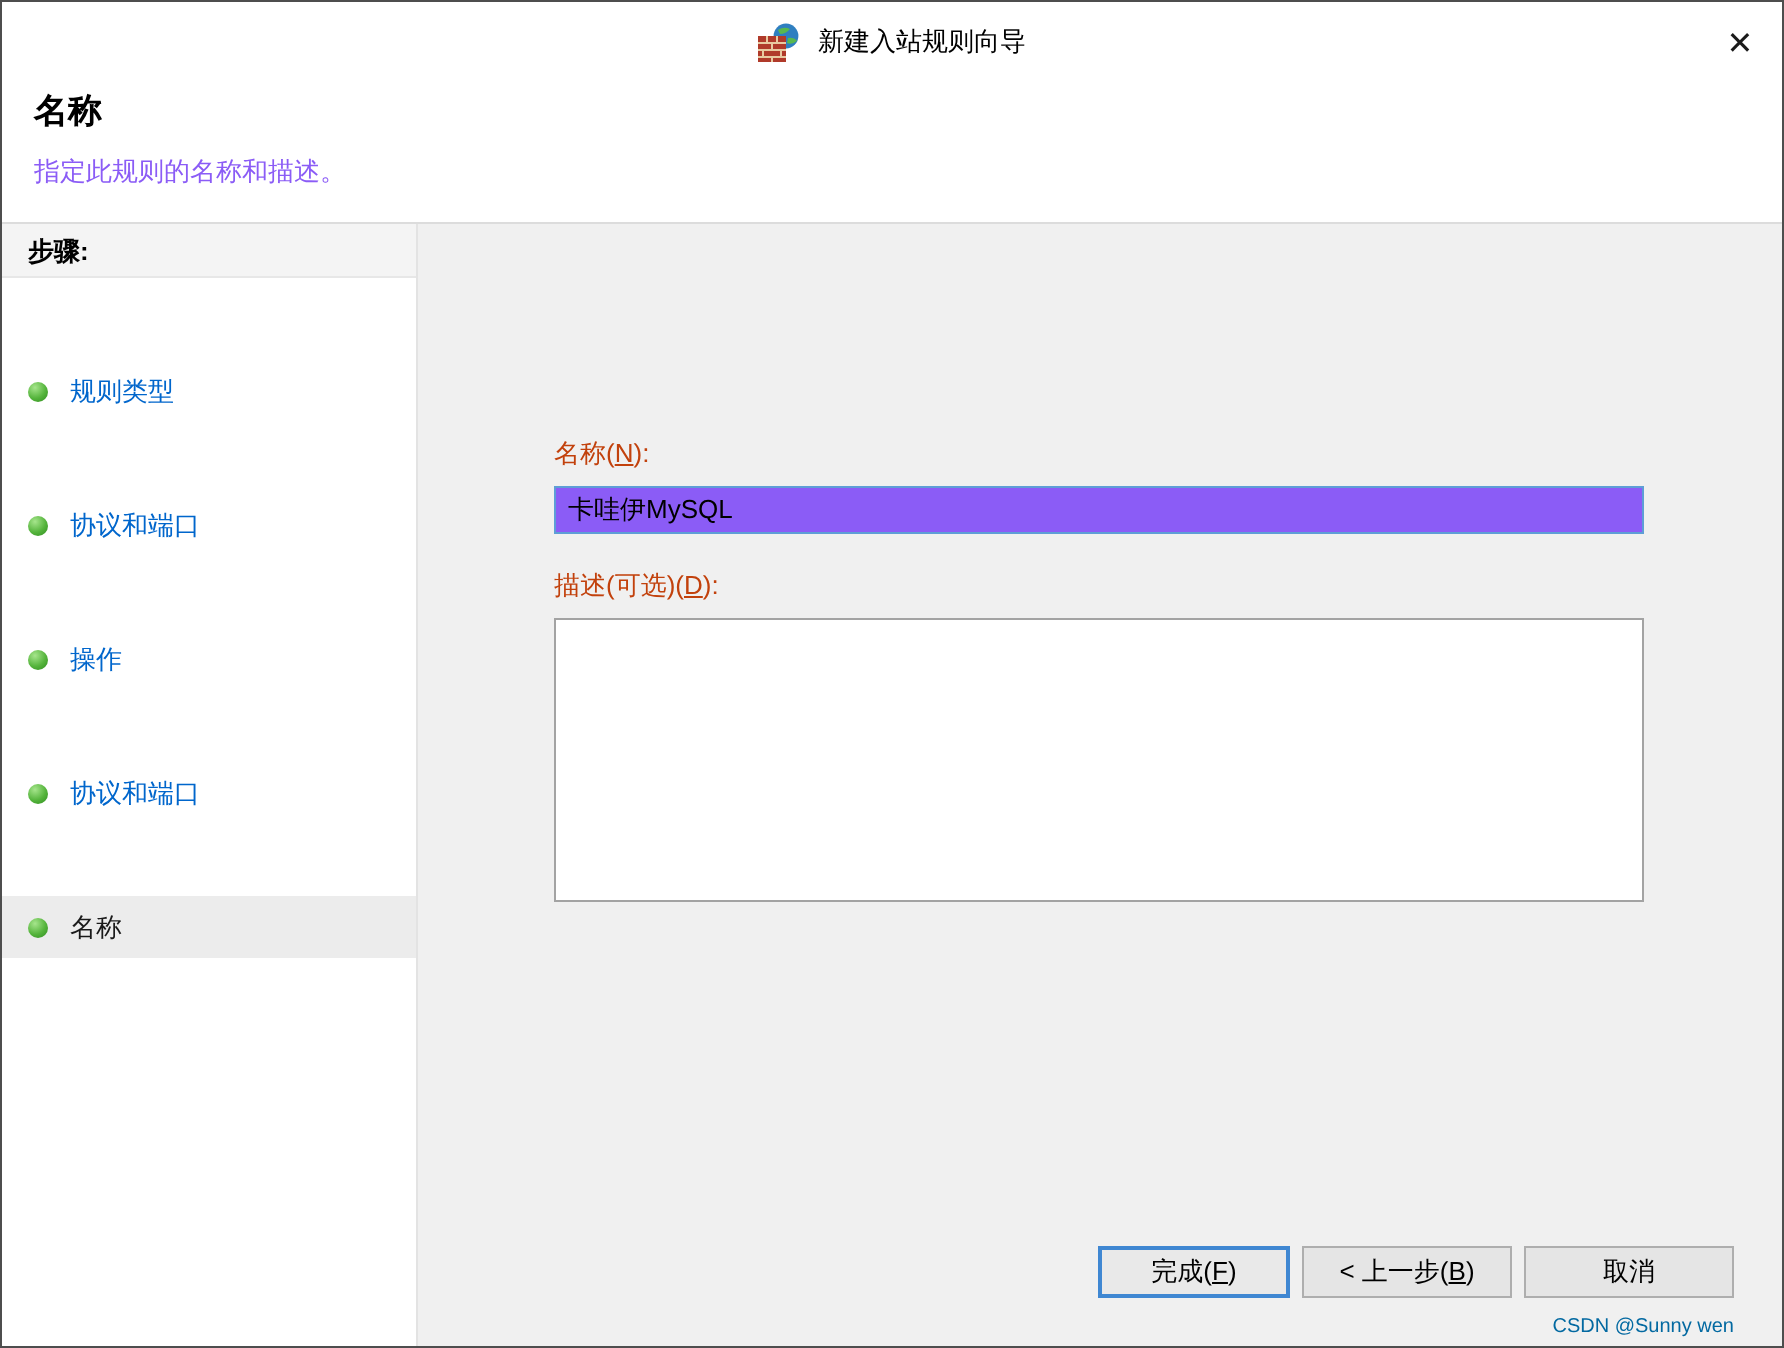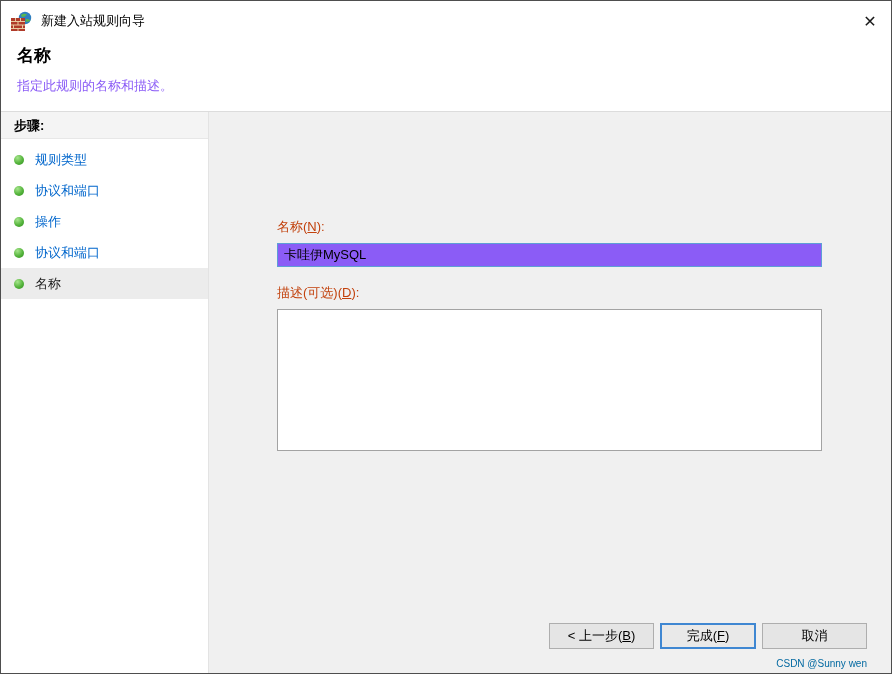--- a/index.html
+++ b/index.html
@@ -8,22 +8,22 @@
     position: relative;
     width: 892px; height: 674px;
     background: #ffffff;
     border: 1px solid #4e4e4e;
     overflow: hidden;
   }
   
   .titlebar {
     height: 40px;
     display: flex; align-items: center;
-    padding-left: 10px;
     background: #ffffff;
+    justify-content: center;
   }
   .app-icon { width: 22px; height: 20px; display: inline-block; }
   .titlebar-text { margin-left: 8px; font-size: 13px; color: #000; }
   .close-btn {
     position: absolute; top: 7px; right: 7px;
     width: 28px; height: 28px;
     background: none; border: none;
     font-size: 16px; font-weight: 300; color: #1a1a1a;
     line-height: 28px; text-align: center;
     cursor: pointer;
@@ -53,20 +53,21 @@
     border-bottom: 1px solid #e7e7e7;
   }
   .steps-list { padding-top: 5px; }
   .step-item {
     height: 31px;
     display: flex; align-items: center;
     padding-left: 13px;
     font-size: 13px;
     color: #0066cc;
     cursor: pointer;
+    margin-top: 36px;
   }
   .step-item.active { background: #ececec; color: #1a1a1a; }
   .bullet {
     flex: none;
     width: 10px; height: 10px; border-radius: 50%;
     background: radial-gradient(circle at 35% 28%, #a6e58c 0%, #55b43c 55%, #2e8c1e 100%);
     margin-right: 11px;
   }
   .main { flex: 1; background: #f0f0f0; position: relative; }
   
@@ -186,26 +187,26 @@
         </label>
         <input class="name-input" type="text" value="卡哇伊MySQL" style="">
 
         <label class="field-label">
           <span>描述(可选)(</span><span class="u">D</span><span>):</span>
         </label>
         <textarea class="desc-textarea" style=""></textarea>
       </div>
 
       <div class="button-row">
+        <button class="btn btn-finish">
+          <span>完成(</span><span class="u">F</span><span>)</span>
+        </button>
         <button class="btn btn-back">
           <span>&lt; 上一步(</span><span class="u">B</span><span>)</span>
         </button>
-        <button class="btn btn-finish">
-          <span>完成(</span><span class="u">F</span><span>)</span>
-        </button>
         <button class="btn btn-cancel">取消</button>
       </div>
 
       <div class="watermark">CSDN @Sunny wen</div>
     </div>
 
   </div>
 </div>
 
 </body></html>

